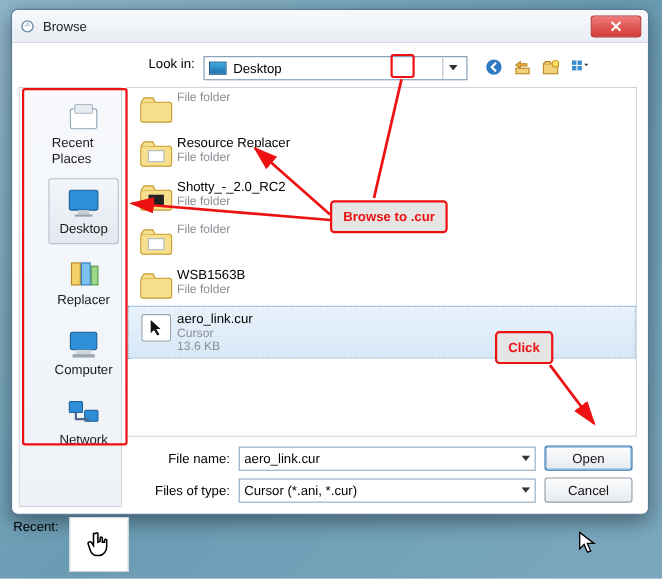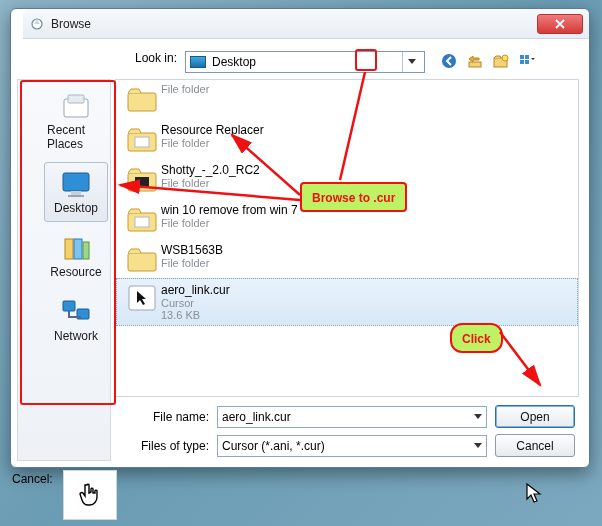--- a/index.html
+++ b/index.html
@@ -7,21 +7,21 @@
 
   .window {
     position: absolute; left: 10px; top: 8px; width: 580px; height: 460px;
     background: #fff; border: 1px solid #5a7a9a; border-radius: 6px;
     box-shadow: 0 6px 18px rgba(0,0,0,0.4);
     display: flex; flex-direction: column;
   }
   .titlebar {
     height: 30px; background: linear-gradient(#f7f9fc, #e8edf3);
     border-bottom: 1px solid #d0d6de; border-radius: 6px 6px 0 0;
-    display: flex; align-items: center; padding: 0 6px; gap: 6px; margin-left: 12px;
+    display: flex; align-items: center; padding: 0 6px; gap: 6px;
   }
   .titlebar .app-icon { width: 16px; height: 16px; display:flex; align-items:center; justify-content:center; }
   .title-text { flex: 1; color: #222; }
   .win-btns { display: flex; gap: 0; }
   .win-btn { width: 30px; height: 20px; border: 1px solid #b6c0cc; background: linear-gradient(#f7f9fc,#e2e7ee); border-radius: 3px; display:flex; align-items:center; justify-content:center; font-size:10px; color:#444; cursor:default; }
   .win-btn.close { width: 46px; background: linear-gradient(#f07a7a,#d43a3a); border-color:#b23232; color:#fff; font-weight:bold; }
 
   .content { flex:1; display:flex; flex-direction:column; padding: 6px 10px 6px 6px; }
 
   .lookin-row { display:flex; align-items:flex-start; gap:8px; padding: 6px 4px 6px 90px; }
@@ -73,21 +73,21 @@
   .btn.primary { border-color:#2f6fa6; box-shadow:0 0 0 1px #7ab6e4 inset; }
 
   .preview-area { position:absolute; left:12px; bottom:6px; display:flex; align-items:flex-start; gap:10px; }
   .preview-label { color:#000; margin-top:2px; }
   .preview-box { width:54px; height:50px; border:1px solid #cfd5dc; background:#fff; display:flex; align-items:center; justify-content:center; }
 
   
   .annot { position:absolute; left:0; top:0; width:100%; height:100%; pointer-events:none; }
   .redbox { position:absolute; border:2px solid #e11; border-radius:3px; }
   .callout {
-    position:absolute; background:#bef264; border:2px solid #e11; border-radius:4px;
+    position:absolute; background:#e5e5e5; border:2px solid #e11; border-radius:4px;
     color:#e11; font-size:16px; font-weight:600; padding:4px 10px;
   }
   .arrow-svg { position:absolute; overflow:visible; }
 
   .cursor-img { position:absolute; right:60px; bottom:18px; }
 </style>
 </head>
 <body>
 
 <div class="window">
@@ -175,21 +175,31 @@
           <span>Desktop</span>
         </div>
         <div class="side-item">
           <span class="sicon">
               <svg viewBox="0 0 34 30">
                 <rect x="6" y="6" width="8" height="20" fill="#f2d06a" stroke="#b8861f"></rect>
                 <rect x="15" y="6" width="8" height="20" fill="#7ec3ef" stroke="#2f78c2"></rect>
                 <rect x="24" y="9" width="6" height="17" fill="#9ed68a" stroke="#4e9a3c"></rect>
               </svg>
             </span>
-          <span>Resource</span>
+          <span>Replacer</span>
+        </div>
+        <div class="side-item">
+          <span class="sicon">
+              <svg viewBox="0 0 34 30">
+                <rect x="5" y="5" width="24" height="16" rx="2" fill="#2f8fd6" stroke="#1a5f93"></rect>
+                <rect x="10" y="21" width="14" height="4" fill="#cfd6dc"></rect>
+                <rect x="7" y="25" width="20" height="3" fill="#9aa6af"></rect>
+              </svg>
+            </span>
+          <span>Computer</span>
         </div>
         <div class="side-item">
           <span class="sicon">
               <svg viewBox="0 0 34 30">
                 <rect x="4" y="4" width="12" height="10" rx="1" fill="#2f8fd6" stroke="#1a5f93"></rect>
                 <rect x="18" y="12" width="12" height="10" rx="1" fill="#2f8fd6" stroke="#1a5f93"></rect>
                 <path d="M10 14v6h12" stroke="#51698a" stroke-width="2" fill="none"></path>
               </svg>
             </span>
           <span>Network</span>
@@ -242,21 +252,20 @@
 
           <div class="row">
             <span class="ficon">
                 <svg viewBox="0 0 34 30">
                   <rect x="3" y="10" width="28" height="18" rx="2" fill="#f6e08e" stroke="#c79a2a"></rect>
                   <path d="M3 10l3-4h8l2 4" fill="#f6e08e" stroke="#c79a2a"></path>
                   <rect x="10" y="14" width="14" height="10" fill="#fff" stroke="#b3b8bd"></rect>
                 </svg>
               </span>
             <div class="ftext">
-                <span class="fname">win 10 remove from win 7</span>
                 <span class="fsub">File folder</span>
               </div>
           </div>
 
           <div class="row">
             <span class="ficon">
                 <svg viewBox="0 0 34 30">
                   <rect x="3" y="10" width="28" height="18" rx="2" fill="#f6e08e" stroke="#c79a2a"></rect>
                   <path d="M3 10l3-4h8l2 4" fill="#f6e08e" stroke="#c79a2a"></path>
                 </svg>
@@ -305,34 +314,34 @@
           <div class="btn">
               <span>Cancel</span>
             </div>
         </div>
       </div>
     </div>
   </div>
 </div>
 
 <div class="preview-area">
-  <span class="preview-label">Cancel:</span>
+  <span class="preview-label">Recent:</span>
   <div class="preview-box">
     <svg width="24" height="28" viewBox="0 0 24 28">
       <path d="M9 4c0-1 2-1 2 0v8l2-1v-3c0-1 2-1 2 0v4l2 0v-2c0-1 2-1 2 0v6c0 4-3 8-7 8h-2c-3 0-5-2-6-5l-2-6c0-1 2-2 3-1l2 3V4z" fill="#fff" stroke="#000" stroke-width="1.4"></path>
     </svg>
   </div>
 </div>
 
 <div class="annot">
   <div class="redbox" style="left:20px; top:80px; width:96px; height:325px;"></div>
   <div class="redbox" style="left:355px; top:49px; width:22px; height:22px;"></div>
 
   <div class="callout" style="left:300px; top:182px;"><span>Browse to .cur</span></div>
-  <div class="callout" style="left:450px; top:323px;border-radius:12px;"><span>Click</span></div>
+  <div class="callout" style="left:450px; top:301px;"><span>Click</span></div>
 
   <svg class="arrow-svg" style="left:0; top:0;" width="602" height="526">
     <defs>
       <marker id="ah" markerWidth="10" markerHeight="10" refX="8" refY="3" orient="auto">
         <path d="M0 0l9 3-9 3z" fill="#e11"></path>
       </marker>
     </defs>
 
     <line x1="365" y1="72" x2="340" y2="180" stroke="#e11" stroke-width="2.5"></line>
 

